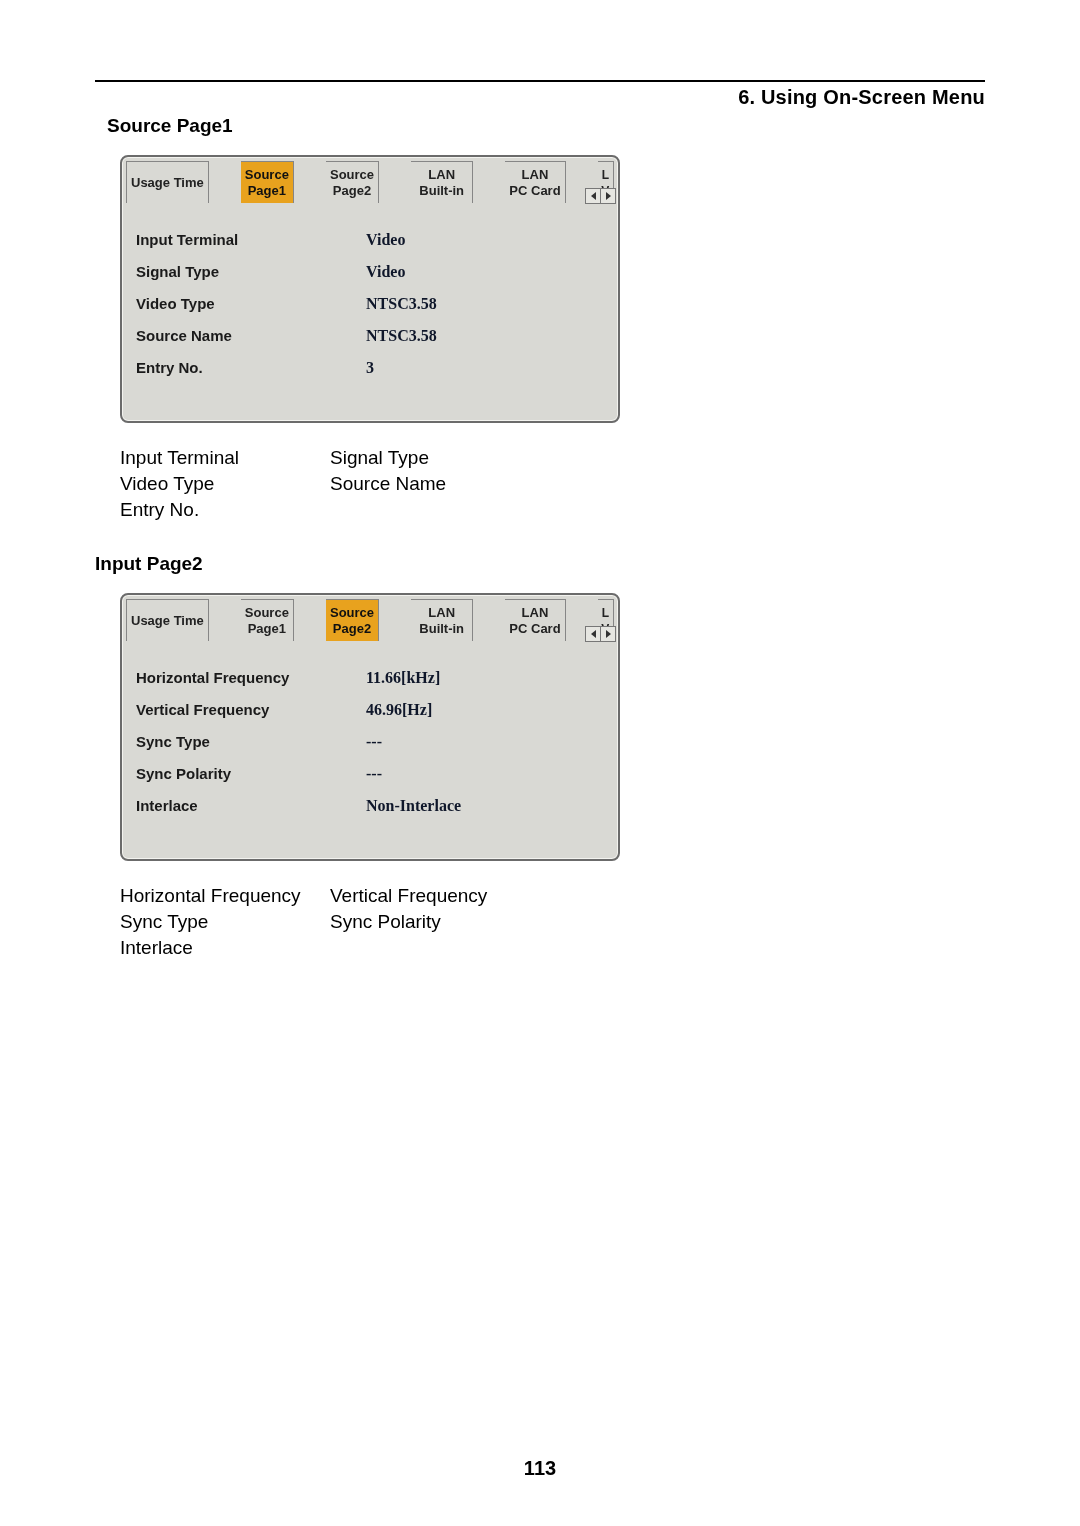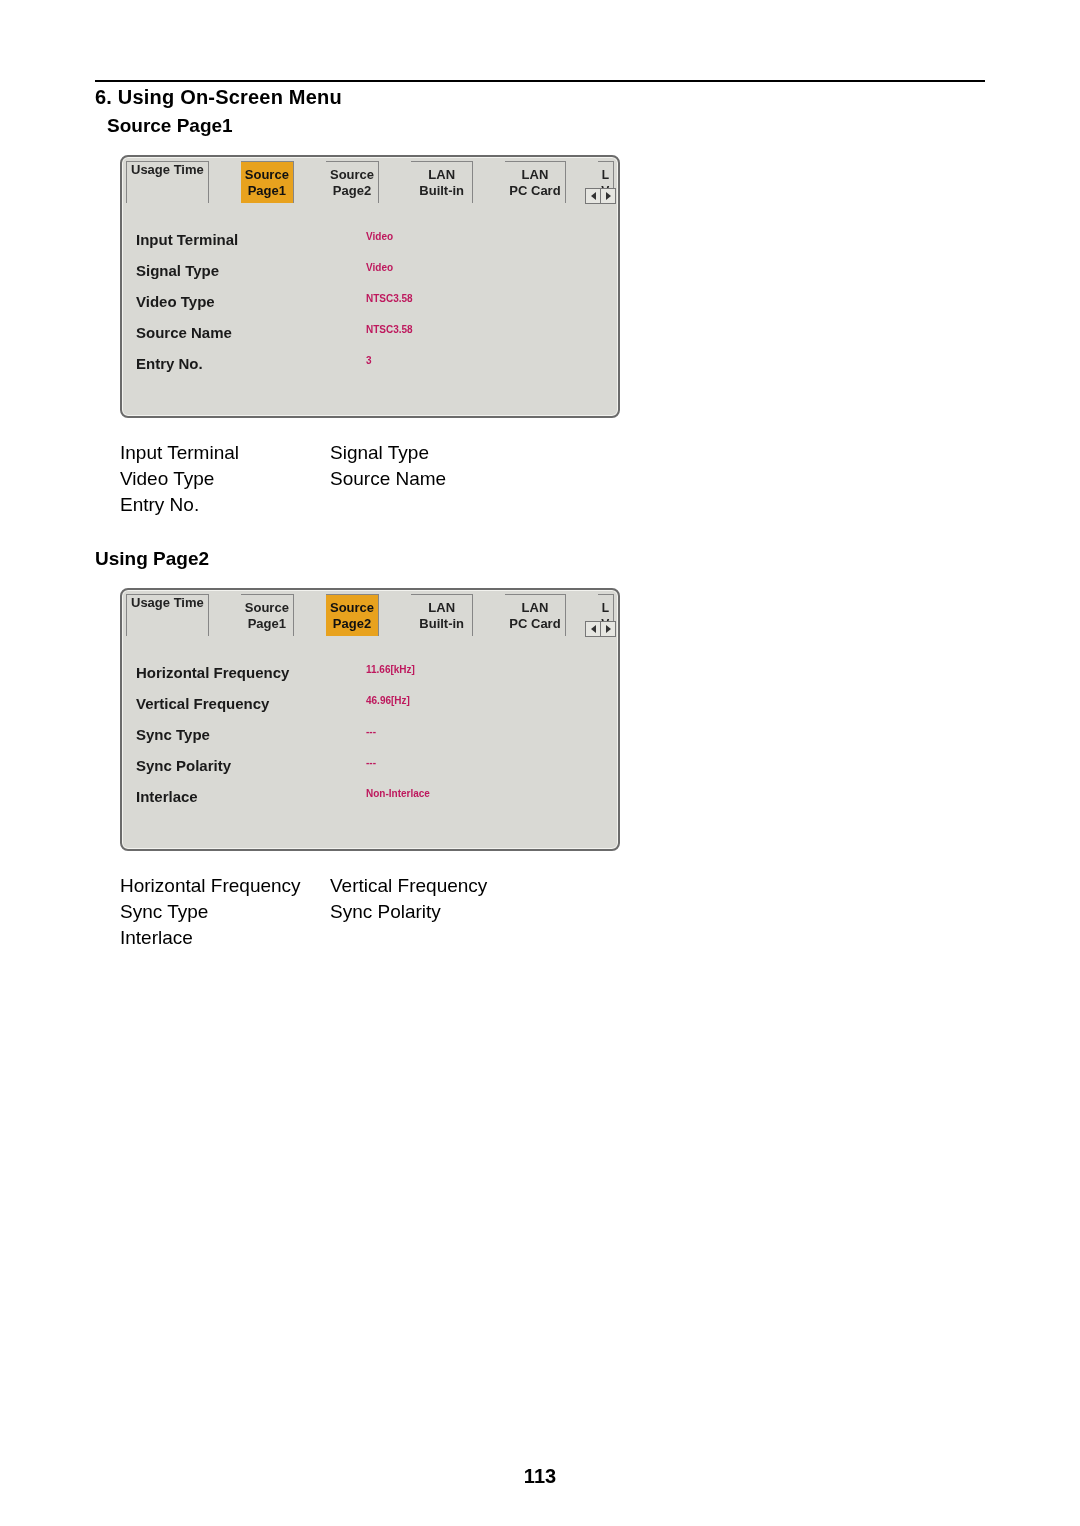--- a/index.html
+++ b/index.html
@@ -15,21 +15,21 @@
     position: relative;
     box-sizing: border-box;
     padding: 80px 95px 0 95px;
   }
   .hr-top {
     border: none;
     border-top: 2px solid #000;
     margin: 0 0 4px 0;
   }
   .chapter {
-    text-align: left;
+    text-align: right;
     font-family: Arial, Helvetica, sans-serif;
     font-weight: 900;
     font-size: 20px;
     letter-spacing: 0.2px;
     margin-bottom: 6px;
   }
   .section-heading {
     font-family: Arial, Helvetica, sans-serif;
     font-weight: 900;
     font-size: 19px;
@@ -60,21 +60,21 @@
     background: #d9d9d4;
     display: flex;
     flex-direction: column;
     align-items: center;
     justify-content: center;
     padding: 0 4px;
     box-sizing: border-box;
   }
   .tabcell + .tabcell { border-left: none; margin-left: 32px; }
   .tabcell.single {
-    justify-content: flex-start;
+    justify-content: center;
   }
   .tabcell span {
     font-family: Verdana, Arial, sans-serif;
     font-weight: 700;
     font-size: 13px;
     color: #222;
     line-height: 16px;
     white-space: nowrap;
   }
   .tabcell.active {
@@ -127,24 +127,24 @@
     margin-bottom: 14px;
   }
   .row .label {
     width: 230px;
     font-family: Verdana, Arial, sans-serif;
     font-weight: 700;
     font-size: 15px;
     color: #1a1a1a;
   }
   .row .value {
-    font-family: Liberation Sans, sans-serif;
+    font-family: Liberation Serif, serif;
     font-weight: 700;
-    font-size: 10px;
-    color: #be185d;
+    font-size: 16px;
+    color: #0f172a;
   }
 
   .term-grid {
     margin: 22px 0 30px 0;
     margin-left: 25px;
     font-family: Arial, Helvetica, sans-serif;
     font-size: 19px;
     line-height: 26px;
   }
   .term-grid .trow {
@@ -156,21 +156,21 @@
 
   .section-heading2 {
     font-family: Arial, Helvetica, sans-serif;
     font-weight: 900;
     font-size: 19px;
     margin: 0 0 18px 0;
   }
 
   .pagenum {
     position: absolute;
-    bottom: 38px;
+    bottom: 46px;
     left: 0;
     width: 100%;
     text-align: center;
     font-weight: 900;
     font-size: 20px;
   }
 </style>
 </head>
 <body>
 
@@ -248,21 +248,21 @@
     <div class="trow">
         <div>Video Type</div>
         <div>Source Name</div>
       </div>
     <div class="trow">
         <div>Entry No.</div>
         <div></div>
       </div>
   </div>
 
-  <div class="section-heading2">Using Page2</div>
+  <div class="section-heading2">Input Page2</div>
 
   <div class="osd">
     <div class="tabbar">
       <div class="tabcell single" style="width:90px">
         <span>Usage Time</span>
       </div>
       <div class="tabcell" style="width:58px">
         <span>Source</span>
         <span>Page1</span>
       </div>

